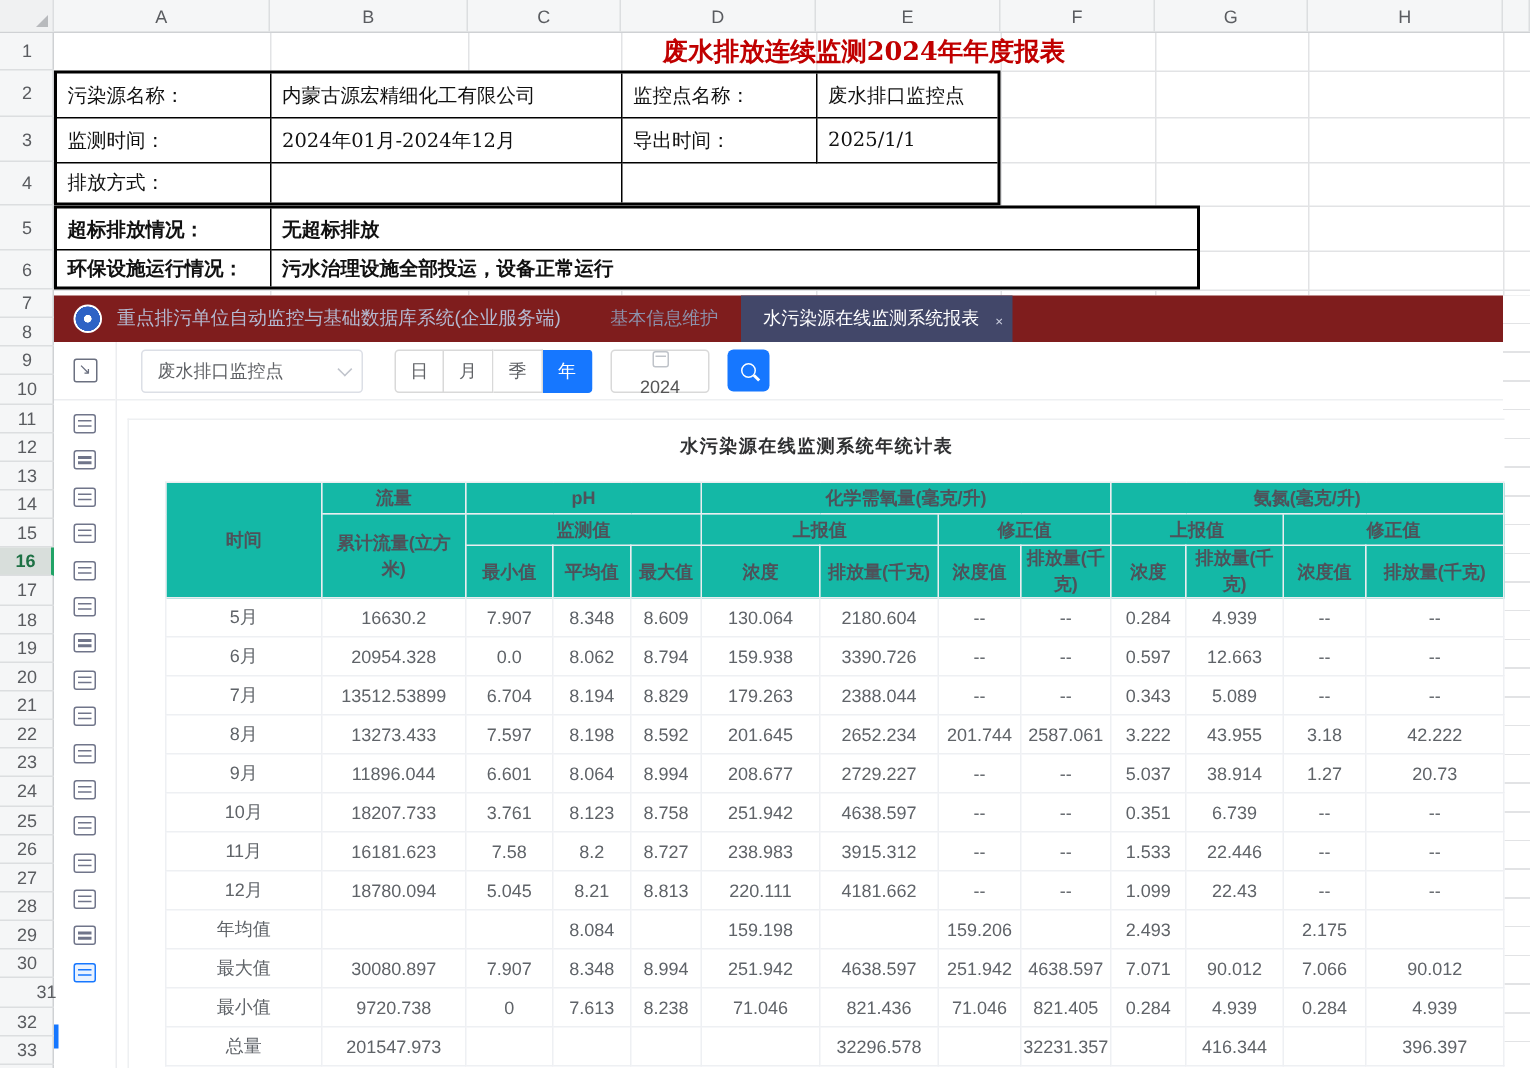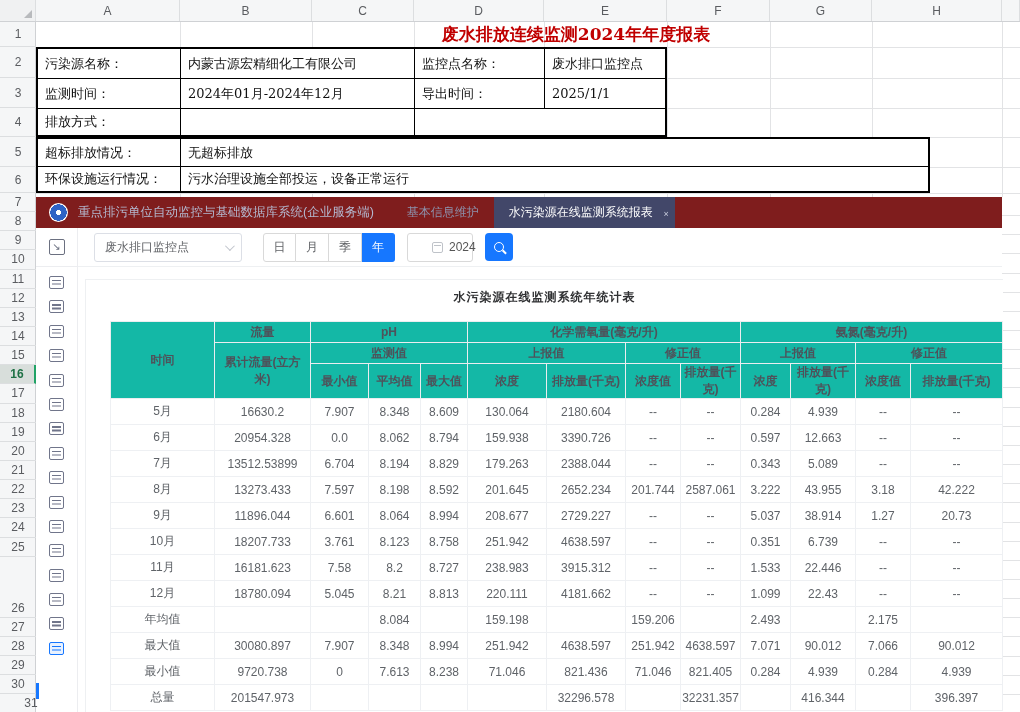--- a/index.html
+++ b/index.html
@@ -27,22 +27,22 @@
   .gline { position:absolute; background:#e2e3e5; }
   #sliver { position:absolute; left:966px; top:175px; width:18px; height:515px;
     background:repeating-linear-gradient(to bottom, #fff 0 18.15px, #e2e3e5 18.15px 19.15px); }
   #sheet-title { position:absolute; left:255px; top:1px; width:570px; height:24px;
     text-align:center; font-family:"DejaVu Serif", serif; font-weight:bold;
     font-size:17px; color:#c00000; }
   .info-box { position:absolute; background:#fff; border:2px solid #000;
     display:grid; font-family:"DejaVu Serif", serif; font-size:13px; color:#111; }
   #info-a { left:0; top:25px; width:631px; height:90px;
     grid-template-columns:143px 234px 130px auto; grid-template-rows:30px 30px auto; }
-  #info-b { left:0; top:115px; width:894px; height:56px;
-    grid-template-columns:143px auto; grid-template-rows:28px auto; }
+  #info-b { left:0; top:115px; width:764px; height:56px;
+    grid-template-columns:143px auto; grid-template-rows:28px auto;font-weight:bold; }
   .info-cell { border-right:1px solid #000; border-bottom:1px solid #000;
     display:flex; align-items:center; padding-left:7px; overflow:hidden; white-space:nowrap; }
   .info-cell.last-col { border-right:none; }
   .info-cell.last-row { border-bottom:none; }
 
   
   #app { position:absolute; left:0; top:175px; width:966px; height:515px;
     background:#fff; display:flex; flex-direction:column; }
   #topbar { height:31px; background:#7f1d1d; display:flex; align-items:center; flex:none; }
   #logo { width:19px; height:19px; border-radius:50%; margin-left:13px; flex:none;
@@ -79,21 +79,21 @@
   .chev { margin-left:auto; width:7px; height:7px; border-right:1.3px solid #c0c4cc;
     border-bottom:1.3px solid #c0c4cc; transform:rotate(45deg) translateY(-2px); }
   #btn-group { display:flex; margin-left:21px; }
   .pbtn { min-width:33px; height:29px; line-height:27px; text-align:center; font-size:12px;
     color:#606266; border:1px solid #d9d9d9; border-left:none; background:#fff; }
   .pbtn:first-child { border-left:1px solid #d9d9d9; border-radius:3px 0 0 3px; }
   .pbtn:last-child { border-radius:0 3px 3px 0; }
   .pbtn.active { background:#1677ff; border-color:#1677ff; color:#fff; }
   #yearbox { margin-left:12px; width:66px; height:29px; border:1px solid #d9d9d9;
     border-radius:3px; display:flex; align-items:center; padding:0 24px; gap:6px;
-    font-size:12px; color:#555; }
+    font-size:12px; color:#555;flex-direction:column; }
   .cal-ico { width:11px; height:11px; border:1.2px solid #bfc3c9; border-radius:2px;
     position:relative; flex:none; }
   .cal-ico::after { content:""; position:absolute; left:1px; right:1px; top:2px;
     height:1.2px; background:#bfc3c9; }
   #search-btn { margin-left:12px; width:28px; height:28px; background:#1677ff;
     border-radius:4px; display:flex; align-items:center; justify-content:center; }
   .mag { width:10px; height:10px; border:1.6px solid #fff; border-radius:50%; position:relative; }
   .mag::after { content:""; position:absolute; width:5px; height:1.6px; background:#fff;
     transform:rotate(45deg); right:-4px; bottom:-2px; }
 
@@ -146,21 +146,21 @@
       <div class="rh-cell sel" style="height: 19.15px;">16</div>
       <div class="rh-cell" style="height: 19.15px;">17</div>
       <div class="rh-cell" style="height: 19.15px;">18</div>
       <div class="rh-cell" style="height: 19.15px;">19</div>
       <div class="rh-cell" style="height: 19.15px;">20</div>
       <div class="rh-cell" style="height: 19.15px;">21</div>
       <div class="rh-cell" style="height: 19.15px;">22</div>
       <div class="rh-cell" style="height: 19.15px;">23</div>
       <div class="rh-cell" style="height: 19.15px;">24</div>
       <div class="rh-cell" style="height: 19.15px;">25</div>
-      <div class="rh-cell" style="height: 19.15px; margin-top: 42px;">26</div>
+      <div class="rh-cell" style="height: 19.15px;">26</div>
       <div class="rh-cell" style="height: 19.15px;">27</div>
       <div class="rh-cell" style="height: 19.15px;">28</div>
       <div class="rh-cell" style="height: 19.15px;">29</div>
       <div class="rh-cell" style="height: 19.15px;">30</div>
       <div class="rh-cell" style="height: 19.15px; padding-left: 26px;">31</div>
       <div class="rh-cell" style="height: 19.15px;">32</div>
       <div class="rh-cell" style="height: 19.15px;">33</div>
     </div>
 
   <div id="sheet">

